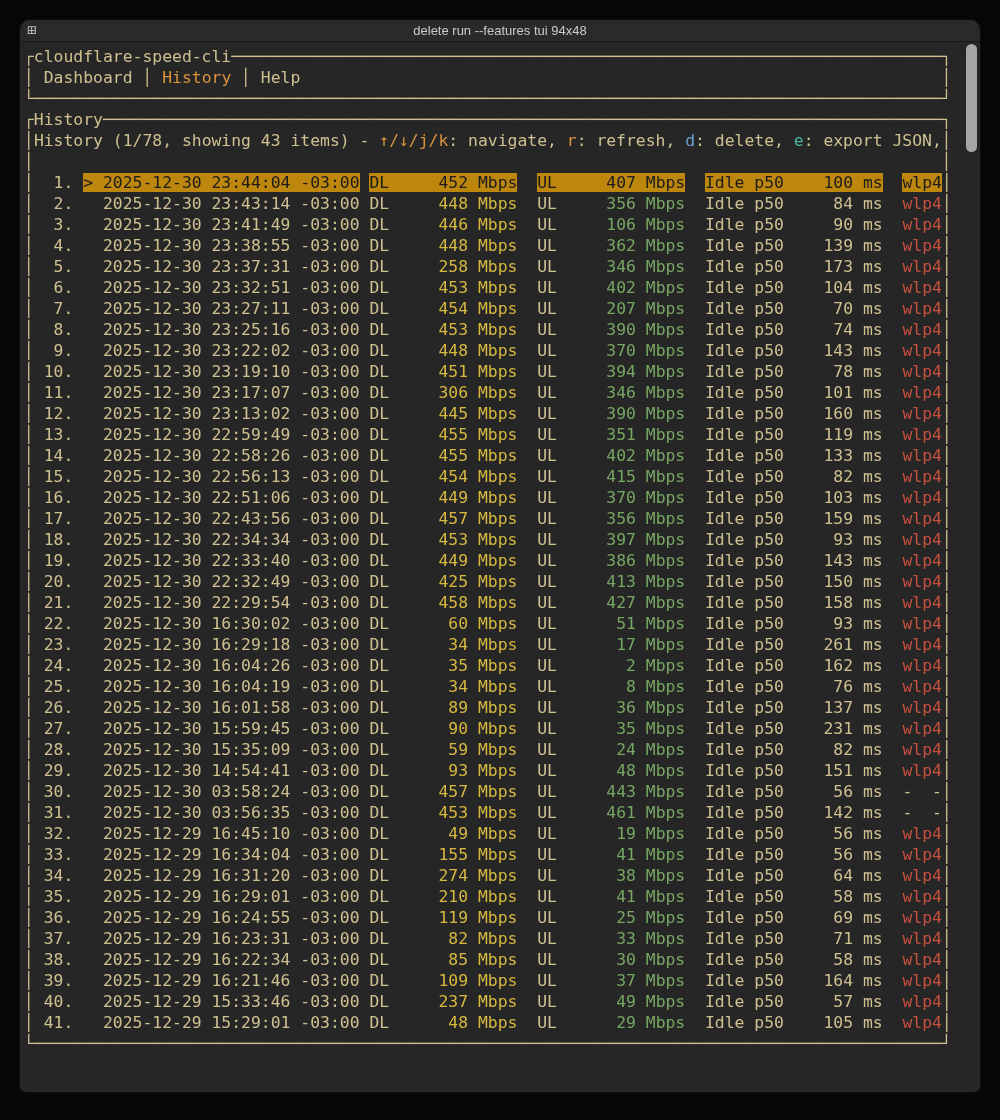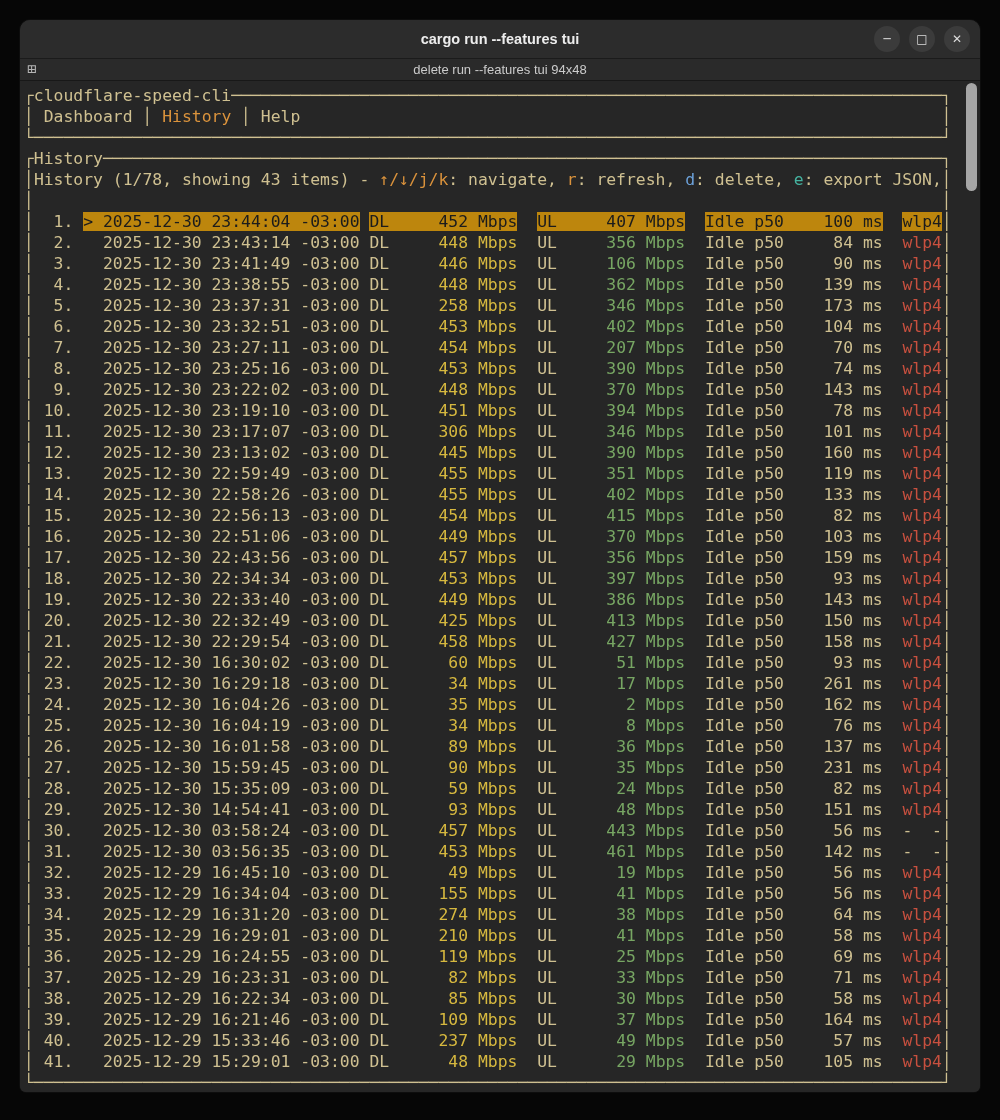--- a/index.html
+++ b/index.html
@@ -22,34 +22,20 @@
   .termwrap{position:relative;height:1012px;background:#262626;}
   .terminal{position:absolute;left:4px;top:4px;font-size:16.4px;line-height:21px;white-space:pre;}
   .tline{height:21px;}
   .scrollbar{position:absolute;right:1px;top:0;width:15px;height:100%;}
   .thumb{position:absolute;left:2px;top:2px;width:11px;height:108px;background:#a6a6a6;border-radius:6px;}
 </style>
 </head>
 <body>
 
 <div class="window">
-  <div class="titlebar">
-    <div class="title">cargo run --features tui</div>
-    <div class="controls">
-      <div class="wbtn">
-        <span>─</span>
-      </div>
-      <div class="wbtn">
-        <span>□</span>
-      </div>
-      <div class="wbtn">
-        <span>✕</span>
-      </div>
-    </div>
-  </div>
   <div class="tabbar">
     <span class="tabicon">⊞</span>
     <div class="tabtitle">delete run --features tui 94x48</div>
   </div>
   <div class="termwrap">
     <div class="terminal"><div class="tline"><span style="color: rgb(207, 192, 145);">┌cloudflare-speed-cli────────────────────────────────────────────────────────────────────────┐</span></div><div class="tline"><span style="color: rgb(207, 192, 145);">│</span><span style="color: rgb(207, 192, 145);"> </span><span style="color: rgb(207, 192, 145);">Dashboard</span><span style="color: rgb(207, 192, 145);"> │ </span><span style="color: rgb(219, 147, 60);">History</span><span style="color: rgb(207, 192, 145);"> │ </span><span style="color: rgb(207, 192, 145);">Help</span><span>                                                                 </span><span style="color: rgb(207, 192, 145);">│</span></div><div class="tline"><span style="color: rgb(207, 192, 145);">└────────────────────────────────────────────────────────────────────────────────────────────┘</span></div><div class="tline"><span style="color: rgb(207, 192, 145);">┌History─────────────────────────────────────────────────────────────────────────────────────┐</span></div><div class="tline"><span style="color: rgb(207, 192, 145);">│</span><span style="color: rgb(207, 192, 145);">History (1/78, showing 43 items) - </span><span style="color: rgb(219, 147, 60);">↑/↓/j/k</span><span style="color: rgb(207, 192, 145);">: navigate, </span><span style="color: rgb(219, 147, 60);">r</span><span style="color: rgb(207, 192, 145);">: refresh, </span><span style="color: rgb(108, 160, 216);">d</span><span style="color: rgb(207, 192, 145);">: delete, </span><span style="color: rgb(69, 179, 160);">e</span><span style="color: rgb(207, 192, 145);">: export JSON,</span><span></span><span style="color: rgb(207, 192, 145);">│</span></div><div class="tline"><span style="color: rgb(207, 192, 145);">│                                                                                            │</span></div><div class="tline"><span style="color: rgb(207, 192, 145);">│</span><span style="color: rgb(207, 192, 145);">  1. </span><span style="color: rgb(28, 28, 28); background: rgb(189, 134, 13);">&gt; 2025-12-30 23:44:04 -03:00</span><span> </span><span style="color: rgb(28, 28, 28); background: rgb(189, 134, 13);">DL</span><span style="color: rgb(28, 28, 28); background: rgb(189, 134, 13);">     452 Mbps</span><span>  </span><span style="color: rgb(28, 28, 28); background: rgb(189, 134, 13);">UL</span><span style="color: rgb(28, 28, 28); background: rgb(189, 134, 13);">     407 Mbps</span><span>  </span><span style="color: rgb(28, 28, 28); background: rgb(189, 134, 13);">Idle p50</span><span style="color: rgb(28, 28, 28); background: rgb(189, 134, 13);">    100 ms</span><span>  </span><span style="color: rgb(28, 28, 28); background: rgb(189, 134, 13);">wlp4</span><span style="color: rgb(207, 192, 145);">│</span></div><div class="tline"><span style="color: rgb(207, 192, 145);">│</span><span style="color: rgb(207, 192, 145);">  2. </span><span style="color: rgb(207, 192, 145);">  2025-12-30 23:43:14 -03:00</span><span> </span><span style="color: rgb(207, 192, 145);">DL</span><span style="color: rgb(214, 184, 63);">     448 Mbps</span><span>  </span><span style="color: rgb(207, 192, 145);">UL</span><span style="color: rgb(119, 166, 99);">     356 Mbps</span><span>  </span><span style="color: rgb(207, 192, 145);">Idle p50</span><span style="color: rgb(207, 192, 145);">     84 ms</span><span>  </span><span style="color: rgb(200, 80, 63);">wlp4</span><span style="color: rgb(207, 192, 145);">│</span></div><div class="tline"><span style="color: rgb(207, 192, 145);">│</span><span style="color: rgb(207, 192, 145);">  3. </span><span style="color: rgb(207, 192, 145);">  2025-12-30 23:41:49 -03:00</span><span> </span><span style="color: rgb(207, 192, 145);">DL</span><span style="color: rgb(214, 184, 63);">     446 Mbps</span><span>  </span><span style="color: rgb(207, 192, 145);">UL</span><span style="color: rgb(119, 166, 99);">     106 Mbps</span><span>  </span><span style="color: rgb(207, 192, 145);">Idle p50</span><span style="color: rgb(207, 192, 145);">     90 ms</span><span>  </span><span style="color: rgb(200, 80, 63);">wlp4</span><span style="color: rgb(207, 192, 145);">│</span></div><div class="tline"><span style="color: rgb(207, 192, 145);">│</span><span style="color: rgb(207, 192, 145);">  4. </span><span style="color: rgb(207, 192, 145);">  2025-12-30 23:38:55 -03:00</span><span> </span><span style="color: rgb(207, 192, 145);">DL</span><span style="color: rgb(214, 184, 63);">     448 Mbps</span><span>  </span><span style="color: rgb(207, 192, 145);">UL</span><span style="color: rgb(119, 166, 99);">     362 Mbps</span><span>  </span><span style="color: rgb(207, 192, 145);">Idle p50</span><span style="color: rgb(207, 192, 145);">    139 ms</span><span>  </span><span style="color: rgb(200, 80, 63);">wlp4</span><span style="color: rgb(207, 192, 145);">│</span></div><div class="tline"><span style="color: rgb(207, 192, 145);">│</span><span style="color: rgb(207, 192, 145);">  5. </span><span style="color: rgb(207, 192, 145);">  2025-12-30 23:37:31 -03:00</span><span> </span><span style="color: rgb(207, 192, 145);">DL</span><span style="color: rgb(214, 184, 63);">     258 Mbps</span><span>  </span><span style="color: rgb(207, 192, 145);">UL</span><span style="color: rgb(119, 166, 99);">     346 Mbps</span><span>  </span><span style="color: rgb(207, 192, 145);">Idle p50</span><span style="color: rgb(207, 192, 145);">    173 ms</span><span>  </span><span style="color: rgb(200, 80, 63);">wlp4</span><span style="color: rgb(207, 192, 145);">│</span></div><div class="tline"><span style="color: rgb(207, 192, 145);">│</span><span style="color: rgb(207, 192, 145);">  6. </span><span style="color: rgb(207, 192, 145);">  2025-12-30 23:32:51 -03:00</span><span> </span><span style="color: rgb(207, 192, 145);">DL</span><span style="color: rgb(214, 184, 63);">     453 Mbps</span><span>  </span><span style="color: rgb(207, 192, 145);">UL</span><span style="color: rgb(119, 166, 99);">     402 Mbps</span><span>  </span><span style="color: rgb(207, 192, 145);">Idle p50</span><span style="color: rgb(207, 192, 145);">    104 ms</span><span>  </span><span style="color: rgb(200, 80, 63);">wlp4</span><span style="color: rgb(207, 192, 145);">│</span></div><div class="tline"><span style="color: rgb(207, 192, 145);">│</span><span style="color: rgb(207, 192, 145);">  7. </span><span style="color: rgb(207, 192, 145);">  2025-12-30 23:27:11 -03:00</span><span> </span><span style="color: rgb(207, 192, 145);">DL</span><span style="color: rgb(214, 184, 63);">     454 Mbps</span><span>  </span><span style="color: rgb(207, 192, 145);">UL</span><span style="color: rgb(119, 166, 99);">     207 Mbps</span><span>  </span><span style="color: rgb(207, 192, 145);">Idle p50</span><span style="color: rgb(207, 192, 145);">     70 ms</span><span>  </span><span style="color: rgb(200, 80, 63);">wlp4</span><span style="color: rgb(207, 192, 145);">│</span></div><div class="tline"><span style="color: rgb(207, 192, 145);">│</span><span style="color: rgb(207, 192, 145);">  8. </span><span style="color: rgb(207, 192, 145);">  2025-12-30 23:25:16 -03:00</span><span> </span><span style="color: rgb(207, 192, 145);">DL</span><span style="color: rgb(214, 184, 63);">     453 Mbps</span><span>  </span><span style="color: rgb(207, 192, 145);">UL</span><span style="color: rgb(119, 166, 99);">     390 Mbps</span><span>  </span><span style="color: rgb(207, 192, 145);">Idle p50</span><span style="color: rgb(207, 192, 145);">     74 ms</span><span>  </span><span style="color: rgb(200, 80, 63);">wlp4</span><span style="color: rgb(207, 192, 145);">│</span></div><div class="tline"><span style="color: rgb(207, 192, 145);">│</span><span style="color: rgb(207, 192, 145);">  9. </span><span style="color: rgb(207, 192, 145);">  2025-12-30 23:22:02 -03:00</span><span> </span><span style="color: rgb(207, 192, 145);">DL</span><span style="color: rgb(214, 184, 63);">     448 Mbps</span><span>  </span><span style="color: rgb(207, 192, 145);">UL</span><span style="color: rgb(119, 166, 99);">     370 Mbps</span><span>  </span><span style="color: rgb(207, 192, 145);">Idle p50</span><span style="color: rgb(207, 192, 145);">    143 ms</span><span>  </span><span style="color: rgb(200, 80, 63);">wlp4</span><span style="color: rgb(207, 192, 145);">│</span></div><div class="tline"><span style="color: rgb(207, 192, 145);">│</span><span style="color: rgb(207, 192, 145);"> 10. </span><span style="color: rgb(207, 192, 145);">  2025-12-30 23:19:10 -03:00</span><span> </span><span style="color: rgb(207, 192, 145);">DL</span><span style="color: rgb(214, 184, 63);">     451 Mbps</span><span>  </span><span style="color: rgb(207, 192, 145);">UL</span><span style="color: rgb(119, 166, 99);">     394 Mbps</span><span>  </span><span style="color: rgb(207, 192, 145);">Idle p50</span><span style="color: rgb(207, 192, 145);">     78 ms</span><span>  </span><span style="color: rgb(200, 80, 63);">wlp4</span><span style="color: rgb(207, 192, 145);">│</span></div><div class="tline"><span style="color: rgb(207, 192, 145);">│</span><span style="color: rgb(207, 192, 145);"> 11. </span><span style="color: rgb(207, 192, 145);">  2025-12-30 23:17:07 -03:00</span><span> </span><span style="color: rgb(207, 192, 145);">DL</span><span style="color: rgb(214, 184, 63);">     306 Mbps</span><span>  </span><span style="color: rgb(207, 192, 145);">UL</span><span style="color: rgb(119, 166, 99);">     346 Mbps</span><span>  </span><span style="color: rgb(207, 192, 145);">Idle p50</span><span style="color: rgb(207, 192, 145);">    101 ms</span><span>  </span><span style="color: rgb(200, 80, 63);">wlp4</span><span style="color: rgb(207, 192, 145);">│</span></div><div class="tline"><span style="color: rgb(207, 192, 145);">│</span><span style="color: rgb(207, 192, 145);"> 12. </span><span style="color: rgb(207, 192, 145);">  2025-12-30 23:13:02 -03:00</span><span> </span><span style="color: rgb(207, 192, 145);">DL</span><span style="color: rgb(214, 184, 63);">     445 Mbps</span><span>  </span><span style="color: rgb(207, 192, 145);">UL</span><span style="color: rgb(119, 166, 99);">     390 Mbps</span><span>  </span><span style="color: rgb(207, 192, 145);">Idle p50</span><span style="color: rgb(207, 192, 145);">    160 ms</span><span>  </span><span style="color: rgb(200, 80, 63);">wlp4</span><span style="color: rgb(207, 192, 145);">│</span></div><div class="tline"><span style="color: rgb(207, 192, 145);">│</span><span style="color: rgb(207, 192, 145);"> 13. </span><span style="color: rgb(207, 192, 145);">  2025-12-30 22:59:49 -03:00</span><span> </span><span style="color: rgb(207, 192, 145);">DL</span><span style="color: rgb(214, 184, 63);">     455 Mbps</span><span>  </span><span style="color: rgb(207, 192, 145);">UL</span><span style="color: rgb(119, 166, 99);">     351 Mbps</span><span>  </span><span style="color: rgb(207, 192, 145);">Idle p50</span><span style="color: rgb(207, 192, 145);">    119 ms</span><span>  </span><span style="color: rgb(200, 80, 63);">wlp4</span><span style="color: rgb(207, 192, 145);">│</span></div><div class="tline"><span style="color: rgb(207, 192, 145);">│</span><span style="color: rgb(207, 192, 145);"> 14. </span><span style="color: rgb(207, 192, 145);">  2025-12-30 22:58:26 -03:00</span><span> </span><span style="color: rgb(207, 192, 145);">DL</span><span style="color: rgb(214, 184, 63);">     455 Mbps</span><span>  </span><span style="color: rgb(207, 192, 145);">UL</span><span style="color: rgb(119, 166, 99);">     402 Mbps</span><span>  </span><span style="color: rgb(207, 192, 145);">Idle p50</span><span style="color: rgb(207, 192, 145);">    133 ms</span><span>  </span><span style="color: rgb(200, 80, 63);">wlp4</span><span style="color: rgb(207, 192, 145);">│</span></div><div class="tline"><span style="color: rgb(207, 192, 145);">│</span><span style="color: rgb(207, 192, 145);"> 15. </span><span style="color: rgb(207, 192, 145);">  2025-12-30 22:56:13 -03:00</span><span> </span><span style="color: rgb(207, 192, 145);">DL</span><span style="color: rgb(214, 184, 63);">     454 Mbps</span><span>  </span><span style="color: rgb(207, 192, 145);">UL</span><span style="color: rgb(119, 166, 99);">     415 Mbps</span><span>  </span><span style="color: rgb(207, 192, 145);">Idle p50</span><span style="color: rgb(207, 192, 145);">     82 ms</span><span>  </span><span style="color: rgb(200, 80, 63);">wlp4</span><span style="color: rgb(207, 192, 145);">│</span></div><div class="tline"><span style="color: rgb(207, 192, 145);">│</span><span style="color: rgb(207, 192, 145);"> 16. </span><span style="color: rgb(207, 192, 145);">  2025-12-30 22:51:06 -03:00</span><span> </span><span style="color: rgb(207, 192, 145);">DL</span><span style="color: rgb(214, 184, 63);">     449 Mbps</span><span>  </span><span style="color: rgb(207, 192, 145);">UL</span><span style="color: rgb(119, 166, 99);">     370 Mbps</span><span>  </span><span style="color: rgb(207, 192, 145);">Idle p50</span><span style="color: rgb(207, 192, 145);">    103 ms</span><span>  </span><span style="color: rgb(200, 80, 63);">wlp4</span><span style="color: rgb(207, 192, 145);">│</span></div><div class="tline"><span style="color: rgb(207, 192, 145);">│</span><span style="color: rgb(207, 192, 145);"> 17. </span><span style="color: rgb(207, 192, 145);">  2025-12-30 22:43:56 -03:00</span><span> </span><span style="color: rgb(207, 192, 145);">DL</span><span style="color: rgb(214, 184, 63);">     457 Mbps</span><span>  </span><span style="color: rgb(207, 192, 145);">UL</span><span style="color: rgb(119, 166, 99);">     356 Mbps</span><span>  </span><span style="color: rgb(207, 192, 145);">Idle p50</span><span style="color: rgb(207, 192, 145);">    159 ms</span><span>  </span><span style="color: rgb(200, 80, 63);">wlp4</span><span style="color: rgb(207, 192, 145);">│</span></div><div class="tline"><span style="color: rgb(207, 192, 145);">│</span><span style="color: rgb(207, 192, 145);"> 18. </span><span style="color: rgb(207, 192, 145);">  2025-12-30 22:34:34 -03:00</span><span> </span><span style="color: rgb(207, 192, 145);">DL</span><span style="color: rgb(214, 184, 63);">     453 Mbps</span><span>  </span><span style="color: rgb(207, 192, 145);">UL</span><span style="color: rgb(119, 166, 99);">     397 Mbps</span><span>  </span><span style="color: rgb(207, 192, 145);">Idle p50</span><span style="color: rgb(207, 192, 145);">     93 ms</span><span>  </span><span style="color: rgb(200, 80, 63);">wlp4</span><span style="color: rgb(207, 192, 145);">│</span></div><div class="tline"><span style="color: rgb(207, 192, 145);">│</span><span style="color: rgb(207, 192, 145);"> 19. </span><span style="color: rgb(207, 192, 145);">  2025-12-30 22:33:40 -03:00</span><span> </span><span style="color: rgb(207, 192, 145);">DL</span><span style="color: rgb(214, 184, 63);">     449 Mbps</span><span>  </span><span style="color: rgb(207, 192, 145);">UL</span><span style="color: rgb(119, 166, 99);">     386 Mbps</span><span>  </span><span style="color: rgb(207, 192, 145);">Idle p50</span><span style="color: rgb(207, 192, 145);">    143 ms</span><span>  </span><span style="color: rgb(200, 80, 63);">wlp4</span><span style="color: rgb(207, 192, 145);">│</span></div><div class="tline"><span style="color: rgb(207, 192, 145);">│</span><span style="color: rgb(207, 192, 145);"> 20. </span><span style="color: rgb(207, 192, 145);">  2025-12-30 22:32:49 -03:00</span><span> </span><span style="color: rgb(207, 192, 145);">DL</span><span style="color: rgb(214, 184, 63);">     425 Mbps</span><span>  </span><span style="color: rgb(207, 192, 145);">UL</span><span style="color: rgb(119, 166, 99);">     413 Mbps</span><span>  </span><span style="color: rgb(207, 192, 145);">Idle p50</span><span style="color: rgb(207, 192, 145);">    150 ms</span><span>  </span><span style="color: rgb(200, 80, 63);">wlp4</span><span style="color: rgb(207, 192, 145);">│</span></div><div class="tline"><span style="color: rgb(207, 192, 145);">│</span><span style="color: rgb(207, 192, 145);"> 21. </span><span style="color: rgb(207, 192, 145);">  2025-12-30 22:29:54 -03:00</span><span> </span><span style="color: rgb(207, 192, 145);">DL</span><span style="color: rgb(214, 184, 63);">     458 Mbps</span><span>  </span><span style="color: rgb(207, 192, 145);">UL</span><span style="color: rgb(119, 166, 99);">     427 Mbps</span><span>  </span><span style="color: rgb(207, 192, 145);">Idle p50</span><span style="color: rgb(207, 192, 145);">    158 ms</span><span>  </span><span style="color: rgb(200, 80, 63);">wlp4</span><span style="color: rgb(207, 192, 145);">│</span></div><div class="tline"><span style="color: rgb(207, 192, 145);">│</span><span style="color: rgb(207, 192, 145);"> 22. </span><span style="color: rgb(207, 192, 145);">  2025-12-30 16:30:02 -03:00</span><span> </span><span style="color: rgb(207, 192, 145);">DL</span><span style="color: rgb(214, 184, 63);">      60 Mbps</span><span>  </span><span style="color: rgb(207, 192, 145);">UL</span><span style="color: rgb(119, 166, 99);">      51 Mbps</span><span>  </span><span style="color: rgb(207, 192, 145);">Idle p50</span><span style="color: rgb(207, 192, 145);">     93 ms</span><span>  </span><span style="color: rgb(200, 80, 63);">wlp4</span><span style="color: rgb(207, 192, 145);">│</span></div><div class="tline"><span style="color: rgb(207, 192, 145);">│</span><span style="color: rgb(207, 192, 145);"> 23. </span><span style="color: rgb(207, 192, 145);">  2025-12-30 16:29:18 -03:00</span><span> </span><span style="color: rgb(207, 192, 145);">DL</span><span style="color: rgb(214, 184, 63);">      34 Mbps</span><span>  </span><span style="color: rgb(207, 192, 145);">UL</span><span style="color: rgb(119, 166, 99);">      17 Mbps</span><span>  </span><span style="color: rgb(207, 192, 145);">Idle p50</span><span style="color: rgb(207, 192, 145);">    261 ms</span><span>  </span><span style="color: rgb(200, 80, 63);">wlp4</span><span style="color: rgb(207, 192, 145);">│</span></div><div class="tline"><span style="color: rgb(207, 192, 145);">│</span><span style="color: rgb(207, 192, 145);"> 24. </span><span style="color: rgb(207, 192, 145);">  2025-12-30 16:04:26 -03:00</span><span> </span><span style="color: rgb(207, 192, 145);">DL</span><span style="color: rgb(214, 184, 63);">      35 Mbps</span><span>  </span><span style="color: rgb(207, 192, 145);">UL</span><span style="color: rgb(119, 166, 99);">       2 Mbps</span><span>  </span><span style="color: rgb(207, 192, 145);">Idle p50</span><span style="color: rgb(207, 192, 145);">    162 ms</span><span>  </span><span style="color: rgb(200, 80, 63);">wlp4</span><span style="color: rgb(207, 192, 145);">│</span></div><div class="tline"><span style="color: rgb(207, 192, 145);">│</span><span style="color: rgb(207, 192, 145);"> 25. </span><span style="color: rgb(207, 192, 145);">  2025-12-30 16:04:19 -03:00</span><span> </span><span style="color: rgb(207, 192, 145);">DL</span><span style="color: rgb(214, 184, 63);">      34 Mbps</span><span>  </span><span style="color: rgb(207, 192, 145);">UL</span><span style="color: rgb(119, 166, 99);">       8 Mbps</span><span>  </span><span style="color: rgb(207, 192, 145);">Idle p50</span><span style="color: rgb(207, 192, 145);">     76 ms</span><span>  </span><span style="color: rgb(200, 80, 63);">wlp4</span><span style="color: rgb(207, 192, 145);">│</span></div><div class="tline"><span style="color: rgb(207, 192, 145);">│</span><span style="color: rgb(207, 192, 145);"> 26. </span><span style="color: rgb(207, 192, 145);">  2025-12-30 16:01:58 -03:00</span><span> </span><span style="color: rgb(207, 192, 145);">DL</span><span style="color: rgb(214, 184, 63);">      89 Mbps</span><span>  </span><span style="color: rgb(207, 192, 145);">UL</span><span style="color: rgb(119, 166, 99);">      36 Mbps</span><span>  </span><span style="color: rgb(207, 192, 145);">Idle p50</span><span style="color: rgb(207, 192, 145);">    137 ms</span><span>  </span><span style="color: rgb(200, 80, 63);">wlp4</span><span style="color: rgb(207, 192, 145);">│</span></div><div class="tline"><span style="color: rgb(207, 192, 145);">│</span><span style="color: rgb(207, 192, 145);"> 27. </span><span style="color: rgb(207, 192, 145);">  2025-12-30 15:59:45 -03:00</span><span> </span><span style="color: rgb(207, 192, 145);">DL</span><span style="color: rgb(214, 184, 63);">      90 Mbps</span><span>  </span><span style="color: rgb(207, 192, 145);">UL</span><span style="color: rgb(119, 166, 99);">      35 Mbps</span><span>  </span><span style="color: rgb(207, 192, 145);">Idle p50</span><span style="color: rgb(207, 192, 145);">    231 ms</span><span>  </span><span style="color: rgb(200, 80, 63);">wlp4</span><span style="color: rgb(207, 192, 145);">│</span></div><div class="tline"><span style="color: rgb(207, 192, 145);">│</span><span style="color: rgb(207, 192, 145);"> 28. </span><span style="color: rgb(207, 192, 145);">  2025-12-30 15:35:09 -03:00</span><span> </span><span style="color: rgb(207, 192, 145);">DL</span><span style="color: rgb(214, 184, 63);">      59 Mbps</span><span>  </span><span style="color: rgb(207, 192, 145);">UL</span><span style="color: rgb(119, 166, 99);">      24 Mbps</span><span>  </span><span style="color: rgb(207, 192, 145);">Idle p50</span><span style="color: rgb(207, 192, 145);">     82 ms</span><span>  </span><span style="color: rgb(200, 80, 63);">wlp4</span><span style="color: rgb(207, 192, 145);">│</span></div><div class="tline"><span style="color: rgb(207, 192, 145);">│</span><span style="color: rgb(207, 192, 145);"> 29. </span><span style="color: rgb(207, 192, 145);">  2025-12-30 14:54:41 -03:00</span><span> </span><span style="color: rgb(207, 192, 145);">DL</span><span style="color: rgb(214, 184, 63);">      93 Mbps</span><span>  </span><span style="color: rgb(207, 192, 145);">UL</span><span style="color: rgb(119, 166, 99);">      48 Mbps</span><span>  </span><span style="color: rgb(207, 192, 145);">Idle p50</span><span style="color: rgb(207, 192, 145);">    151 ms</span><span>  </span><span style="color: rgb(200, 80, 63);">wlp4</span><span style="color: rgb(207, 192, 145);">│</span></div><div class="tline"><span style="color: rgb(207, 192, 145);">│</span><span style="color: rgb(207, 192, 145);"> 30. </span><span style="color: rgb(207, 192, 145);">  2025-12-30 03:58:24 -03:00</span><span> </span><span style="color: rgb(207, 192, 145);">DL</span><span style="color: rgb(214, 184, 63);">     457 Mbps</span><span>  </span><span style="color: rgb(207, 192, 145);">UL</span><span style="color: rgb(119, 166, 99);">     443 Mbps</span><span>  </span><span style="color: rgb(207, 192, 145);">Idle p50</span><span style="color: rgb(207, 192, 145);">     56 ms</span><span>  </span><span style="color: rgb(207, 192, 145);">-  -</span><span style="color: rgb(207, 192, 145);">│</span></div><div class="tline"><span style="color: rgb(207, 192, 145);">│</span><span style="color: rgb(207, 192, 145);"> 31. </span><span style="color: rgb(207, 192, 145);">  2025-12-30 03:56:35 -03:00</span><span> </span><span style="color: rgb(207, 192, 145);">DL</span><span style="color: rgb(214, 184, 63);">     453 Mbps</span><span>  </span><span style="color: rgb(207, 192, 145);">UL</span><span style="color: rgb(119, 166, 99);">     461 Mbps</span><span>  </span><span style="color: rgb(207, 192, 145);">Idle p50</span><span style="color: rgb(207, 192, 145);">    142 ms</span><span>  </span><span style="color: rgb(207, 192, 145);">-  -</span><span style="color: rgb(207, 192, 145);">│</span></div><div class="tline"><span style="color: rgb(207, 192, 145);">│</span><span style="color: rgb(207, 192, 145);"> 32. </span><span style="color: rgb(207, 192, 145);">  2025-12-29 16:45:10 -03:00</span><span> </span><span style="color: rgb(207, 192, 145);">DL</span><span style="color: rgb(214, 184, 63);">      49 Mbps</span><span>  </span><span style="color: rgb(207, 192, 145);">UL</span><span style="color: rgb(119, 166, 99);">      19 Mbps</span><span>  </span><span style="color: rgb(207, 192, 145);">Idle p50</span><span style="color: rgb(207, 192, 145);">     56 ms</span><span>  </span><span style="color: rgb(200, 80, 63);">wlp4</span><span style="color: rgb(207, 192, 145);">│</span></div><div class="tline"><span style="color: rgb(207, 192, 145);">│</span><span style="color: rgb(207, 192, 145);"> 33. </span><span style="color: rgb(207, 192, 145);">  2025-12-29 16:34:04 -03:00</span><span> </span><span style="color: rgb(207, 192, 145);">DL</span><span style="color: rgb(214, 184, 63);">     155 Mbps</span><span>  </span><span style="color: rgb(207, 192, 145);">UL</span><span style="color: rgb(119, 166, 99);">      41 Mbps</span><span>  </span><span style="color: rgb(207, 192, 145);">Idle p50</span><span style="color: rgb(207, 192, 145);">     56 ms</span><span>  </span><span style="color: rgb(200, 80, 63);">wlp4</span><span style="color: rgb(207, 192, 145);">│</span></div><div class="tline"><span style="color: rgb(207, 192, 145);">│</span><span style="color: rgb(207, 192, 145);"> 34. </span><span style="color: rgb(207, 192, 145);">  2025-12-29 16:31:20 -03:00</span><span> </span><span style="color: rgb(207, 192, 145);">DL</span><span style="color: rgb(214, 184, 63);">     274 Mbps</span><span>  </span><span style="color: rgb(207, 192, 145);">UL</span><span style="color: rgb(119, 166, 99);">      38 Mbps</span><span>  </span><span style="color: rgb(207, 192, 145);">Idle p50</span><span style="color: rgb(207, 192, 145);">     64 ms</span><span>  </span><span style="color: rgb(200, 80, 63);">wlp4</span><span style="color: rgb(207, 192, 145);">│</span></div><div class="tline"><span style="color: rgb(207, 192, 145);">│</span><span style="color: rgb(207, 192, 145);"> 35. </span><span style="color: rgb(207, 192, 145);">  2025-12-29 16:29:01 -03:00</span><span> </span><span style="color: rgb(207, 192, 145);">DL</span><span style="color: rgb(214, 184, 63);">     210 Mbps</span><span>  </span><span style="color: rgb(207, 192, 145);">UL</span><span style="color: rgb(119, 166, 99);">      41 Mbps</span><span>  </span><span style="color: rgb(207, 192, 145);">Idle p50</span><span style="color: rgb(207, 192, 145);">     58 ms</span><span>  </span><span style="color: rgb(200, 80, 63);">wlp4</span><span style="color: rgb(207, 192, 145);">│</span></div><div class="tline"><span style="color: rgb(207, 192, 145);">│</span><span style="color: rgb(207, 192, 145);"> 36. </span><span style="color: rgb(207, 192, 145);">  2025-12-29 16:24:55 -03:00</span><span> </span><span style="color: rgb(207, 192, 145);">DL</span><span style="color: rgb(214, 184, 63);">     119 Mbps</span><span>  </span><span style="color: rgb(207, 192, 145);">UL</span><span style="color: rgb(119, 166, 99);">      25 Mbps</span><span>  </span><span style="color: rgb(207, 192, 145);">Idle p50</span><span style="color: rgb(207, 192, 145);">     69 ms</span><span>  </span><span style="color: rgb(200, 80, 63);">wlp4</span><span style="color: rgb(207, 192, 145);">│</span></div><div class="tline"><span style="color: rgb(207, 192, 145);">│</span><span style="color: rgb(207, 192, 145);"> 37. </span><span style="color: rgb(207, 192, 145);">  2025-12-29 16:23:31 -03:00</span><span> </span><span style="color: rgb(207, 192, 145);">DL</span><span style="color: rgb(214, 184, 63);">      82 Mbps</span><span>  </span><span style="color: rgb(207, 192, 145);">UL</span><span style="color: rgb(119, 166, 99);">      33 Mbps</span><span>  </span><span style="color: rgb(207, 192, 145);">Idle p50</span><span style="color: rgb(207, 192, 145);">     71 ms</span><span>  </span><span style="color: rgb(200, 80, 63);">wlp4</span><span style="color: rgb(207, 192, 145);">│</span></div><div class="tline"><span style="color: rgb(207, 192, 145);">│</span><span style="color: rgb(207, 192, 145);"> 38. </span><span style="color: rgb(207, 192, 145);">  2025-12-29 16:22:34 -03:00</span><span> </span><span style="color: rgb(207, 192, 145);">DL</span><span style="color: rgb(214, 184, 63);">      85 Mbps</span><span>  </span><span style="color: rgb(207, 192, 145);">UL</span><span style="color: rgb(119, 166, 99);">      30 Mbps</span><span>  </span><span style="color: rgb(207, 192, 145);">Idle p50</span><span style="color: rgb(207, 192, 145);">     58 ms</span><span>  </span><span style="color: rgb(200, 80, 63);">wlp4</span><span style="color: rgb(207, 192, 145);">│</span></div><div class="tline"><span style="color: rgb(207, 192, 145);">│</span><span style="color: rgb(207, 192, 145);"> 39. </span><span style="color: rgb(207, 192, 145);">  2025-12-29 16:21:46 -03:00</span><span> </span><span style="color: rgb(207, 192, 145);">DL</span><span style="color: rgb(214, 184, 63);">     109 Mbps</span><span>  </span><span style="color: rgb(207, 192, 145);">UL</span><span style="color: rgb(119, 166, 99);">      37 Mbps</span><span>  </span><span style="color: rgb(207, 192, 145);">Idle p50</span><span style="color: rgb(207, 192, 145);">    164 ms</span><span>  </span><span style="color: rgb(200, 80, 63);">wlp4</span><span style="color: rgb(207, 192, 145);">│</span></div><div class="tline"><span style="color: rgb(207, 192, 145);">│</span><span style="color: rgb(207, 192, 145);"> 40. </span><span style="color: rgb(207, 192, 145);">  2025-12-29 15:33:46 -03:00</span><span> </span><span style="color: rgb(207, 192, 145);">DL</span><span style="color: rgb(214, 184, 63);">     237 Mbps</span><span>  </span><span style="color: rgb(207, 192, 145);">UL</span><span style="color: rgb(119, 166, 99);">      49 Mbps</span><span>  </span><span style="color: rgb(207, 192, 145);">Idle p50</span><span style="color: rgb(207, 192, 145);">     57 ms</span><span>  </span><span style="color: rgb(200, 80, 63);">wlp4</span><span style="color: rgb(207, 192, 145);">│</span></div><div class="tline"><span style="color: rgb(207, 192, 145);">│</span><span style="color: rgb(207, 192, 145);"> 41. </span><span style="color: rgb(207, 192, 145);">  2025-12-29 15:29:01 -03:00</span><span> </span><span style="color: rgb(207, 192, 145);">DL</span><span style="color: rgb(214, 184, 63);">      48 Mbps</span><span>  </span><span style="color: rgb(207, 192, 145);">UL</span><span style="color: rgb(119, 166, 99);">      29 Mbps</span><span>  </span><span style="color: rgb(207, 192, 145);">Idle p50</span><span style="color: rgb(207, 192, 145);">    105 ms</span><span>  </span><span style="color: rgb(200, 80, 63);">wlp4</span><span style="color: rgb(207, 192, 145);">│</span></div><div class="tline"><span style="color: rgb(207, 192, 145);">└────────────────────────────────────────────────────────────────────────────────────────────┘</span></div></div>
     <div class="scrollbar">
       <div class="thumb"></div>
     </div>
   </div>

